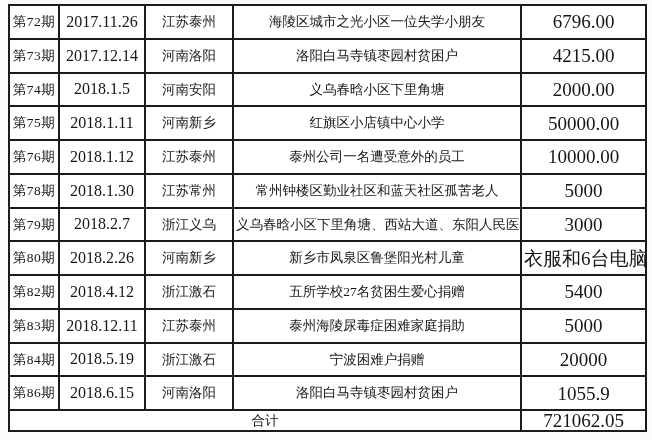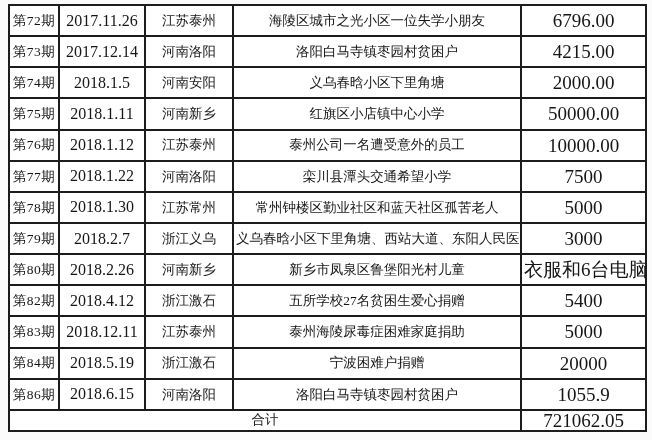--- a/index.html
+++ b/index.html
@@ -37,21 +37,21 @@
     white-space: nowrap;
     line-height: 1;
   }
   td.c-desc {
     border-left-width: 3px;
     margin-left: 39px;
   }
   td.c-period  { letter-spacing: 0.5px; }
   td.c-amt     { font-size: 19px; }
   td.c-date    { font-size: 16px; }
-  td.c-total   { border-left-width: 2px; font-family: Liberation Mono, monospace; }
+  td.c-total   { border-left-width: 2px; }
 </style>
 </head>
 <body>
 
 <div class="table-wrap">
   <table class="donation">
     <colgroup>
       <col style="width:50px">
       <col style="width:86px">
       <col style="width:88px">
@@ -86,27 +86,20 @@
           <td class="c-loc">河南新乡</td>
           <td class="c-desc">红旗区小店镇中心小学</td>
           <td class="c-amt">50000.00</td>
         </tr>
         <tr>
           <td class="c-period">第76期</td>
           <td class="c-date">2018.1.12</td>
           <td class="c-loc">江苏泰州</td>
           <td class="c-desc">泰州公司一名遭受意外的员工</td>
           <td class="c-amt">10000.00</td>
-        </tr>
-        <tr>
-          <td class="c-period">第77期</td>
-          <td class="c-date">2018.1.22</td>
-          <td class="c-loc">河南洛阳</td>
-          <td class="c-desc">栾川县潭头交通希望小学</td>
-          <td class="c-amt">7500</td>
         </tr>
         <tr>
           <td class="c-period">第78期</td>
           <td class="c-date">2018.1.30</td>
           <td class="c-loc">江苏常州</td>
           <td class="c-desc">常州钟楼区勤业社区和蓝天社区孤苦老人</td>
           <td class="c-amt">5000</td>
         </tr>
         <tr>
           <td class="c-period">第79期</td>

